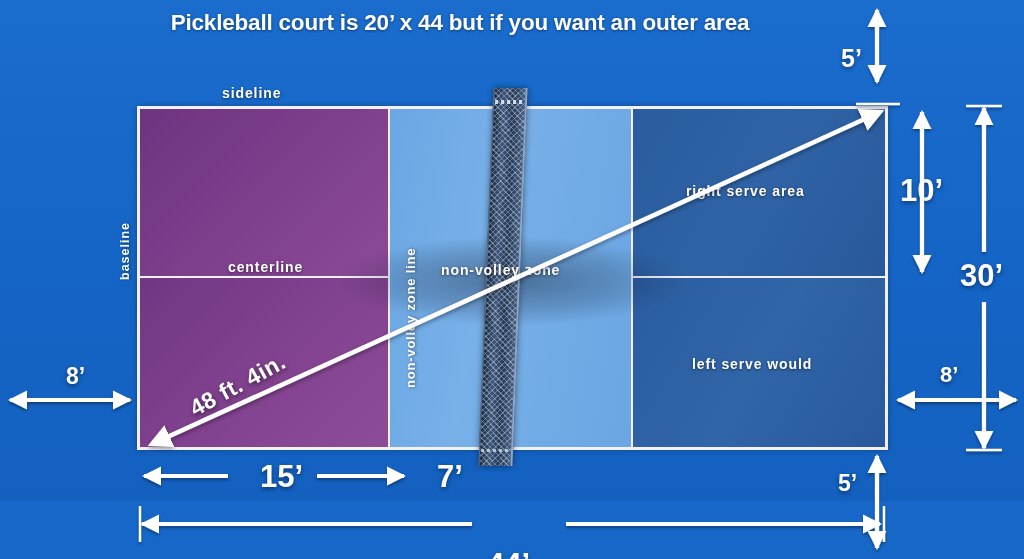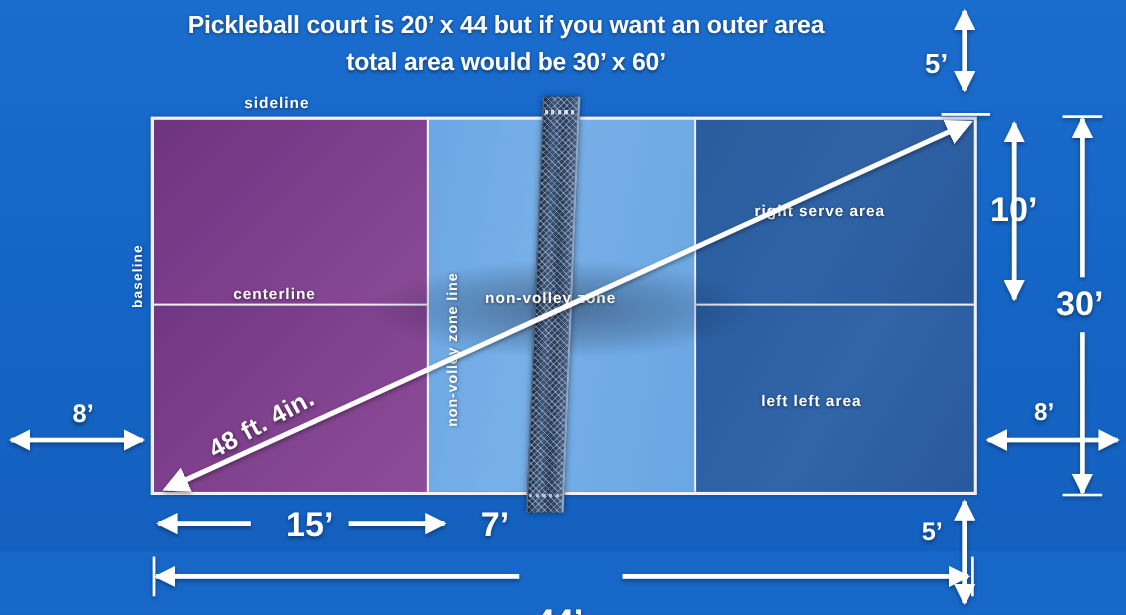--- a/index.html
+++ b/index.html
@@ -133,21 +133,21 @@
   .court-label {
     position: absolute;
     color: #ffffff;
     font-size: 14px;
     font-weight: bold;
     letter-spacing: 0.9px;
     text-shadow: 0 1px 3px rgba(0,0,0,0.55);
     white-space: nowrap;
   }
   #lbl-sideline  { left: 222px; top: 85px; }
-  #lbl-centerline{ left: 212px; top: 259px; }
+  #lbl-centerline{ left: 228px; top: 259px; }
   #lbl-nvz       { left: 441px; top: 262px; }
   #lbl-right-srv { left: 686px; top: 183px; }
   #lbl-left-srv  { left: 692px; top: 356px; }
 
   #lbl-baseline {
     position: absolute;
     left: 118px; top: 280px;
     transform: rotate(-90deg);
     transform-origin: left top;
     color: #ffffff;
@@ -220,42 +220,41 @@
     z-index: 5;
   }
 </style>
 </head>
 <body>
 
 <div id="stage">
 
   <div id="title">
     <span>Pickleball court is 20’ x 44 but if you want an outer area</span>
-    <span class="l2">total area would be 30’ x 60’</span>
   </div>
 
   <div id="court">
     <div class="quad" id="q-tl"></div>
     <div class="quad" id="q-bl"></div>
     <div class="quad" id="nvz"></div>
     <div class="quad" id="q-tr"></div>
     <div class="quad" id="q-br"></div>
     <div id="net-shadow"></div>
   </div>
 
   <div id="net">
     <div id="net-top-tape"></div>
     <div id="net-bot-tape"></div>
   </div>
 
   <div class="court-label" id="lbl-sideline">sideline</div>
   <div class="court-label" id="lbl-centerline">centerline</div>
   <div class="court-label" id="lbl-nvz">non-volley zone</div>
   <div class="court-label" id="lbl-right-srv">right serve area</div>
-  <div class="court-label" id="lbl-left-srv">left left area</div>
+  <div class="court-label" id="lbl-left-srv">left serve would</div>
   <div id="lbl-baseline">baseline</div>
   <div id="lbl-nvz-line">non-volley zone line</div>
 
   <svg id="diagonal-svg" viewBox="0 0 1024 559">
     <defs>
       <marker id="d-arrow-end" viewBox="0 0 10 10" refX="8" refY="5" markerWidth="5.2" markerHeight="5.2" orient="auto-start-reverse">
         <path d="M0,0 L10,5 L0,10 z" fill="#ffffff"></path>
       </marker>
       <marker id="d-arrow-start" viewBox="0 0 10 10" refX="8" refY="5" markerWidth="5.2" markerHeight="5.2" orient="auto-start-reverse">
         <path d="M0,0 L10,5 L0,10 z" fill="#ffffff"></path>

